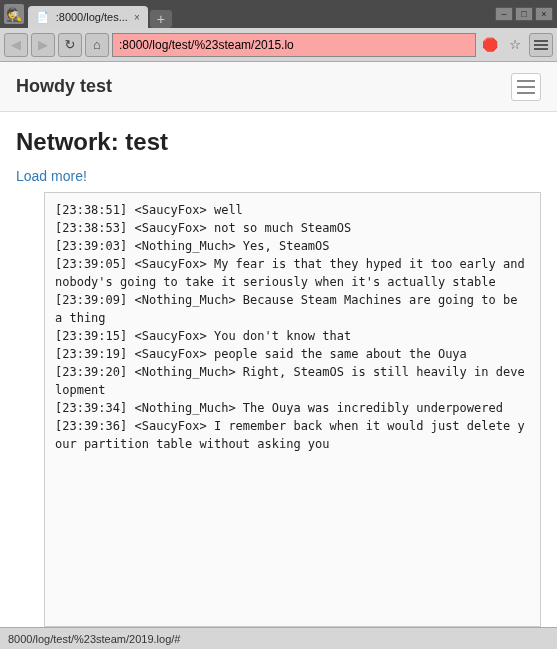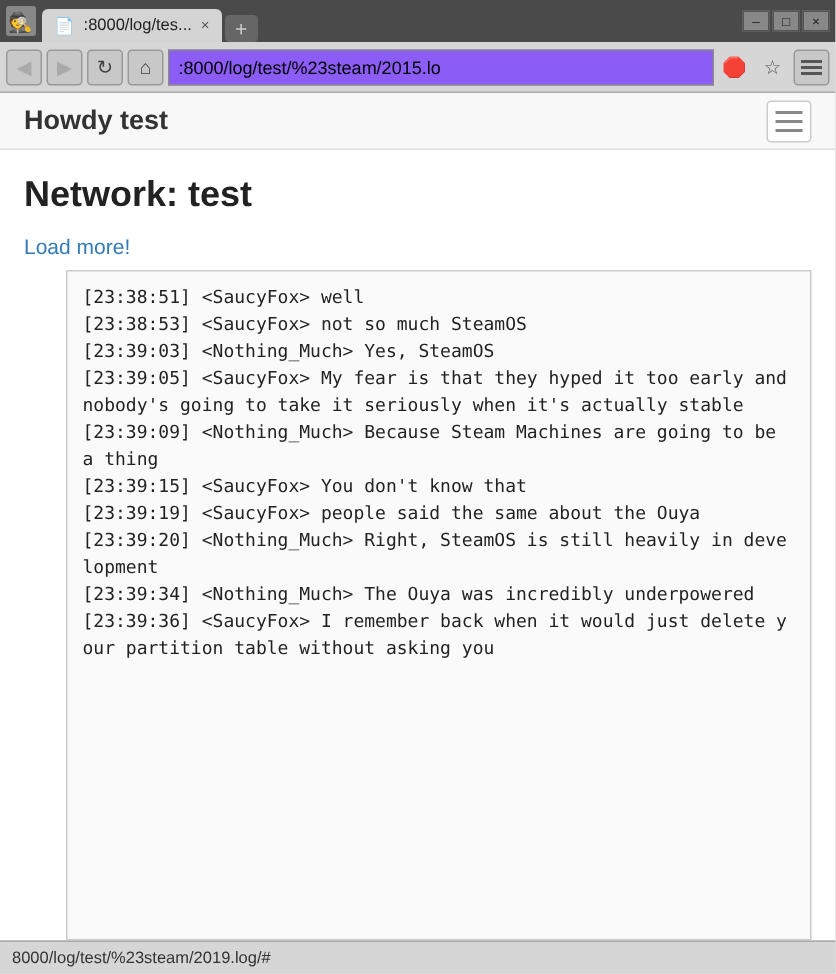--- a/index.html
+++ b/index.html
@@ -109,21 +109,21 @@
       font-size: 13px;
       color: #444;
     }
     .nav-btn.disabled {
       color: #aaa;
     }
     .address-bar {
       flex: 1;
       height: 24px;
       border: 1px solid #888;
-      background: #8b5cf6;
+      background: #fca5a5;
       padding: 0 6px;
       font-size: 12px;
       display: flex;
       align-items: center;
       overflow: hidden;
     }
     .address-input {
       border: none;
       outline: none;
       width: 100%;
@@ -167,21 +167,21 @@
       background: white;
       flex: 1;
       display: flex;
       flex-direction: column;
       overflow: hidden;
     }
     .navbar-top {
       background: #f8f8f8;
       border-bottom: 1px solid #ddd;
       padding: 0 16px;
-      height: 38px;
+      height: 50px;
       display: flex;
       align-items: center;
       justify-content: space-between;
     }
     .brand {
       font-size: 18px;
       font-weight: bold;
       color: #333;
     }
     .hamburger {

